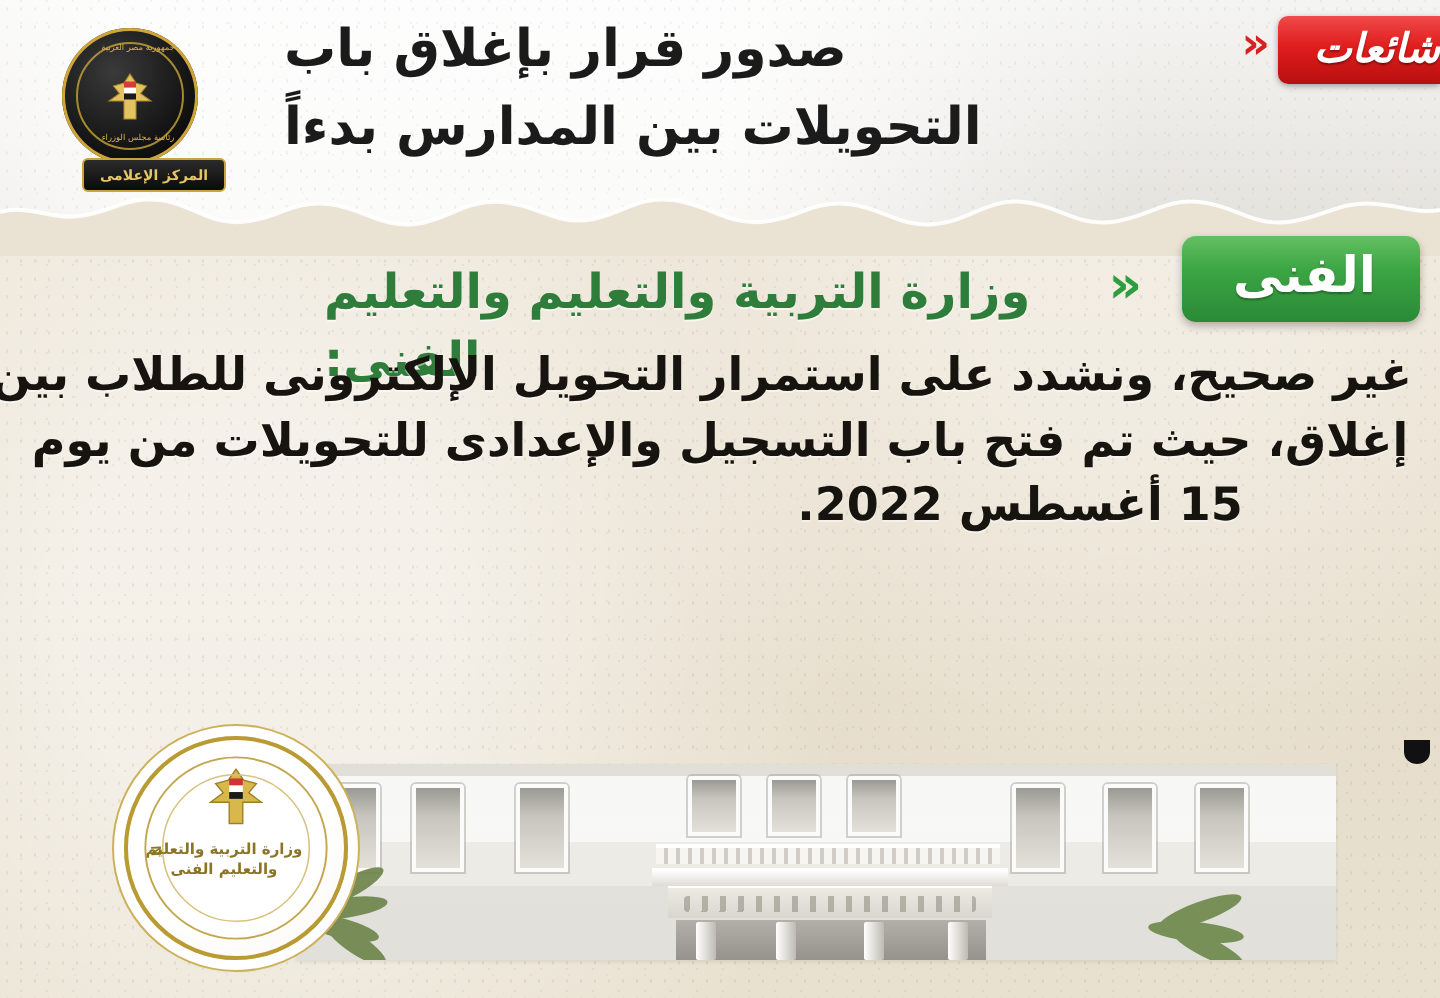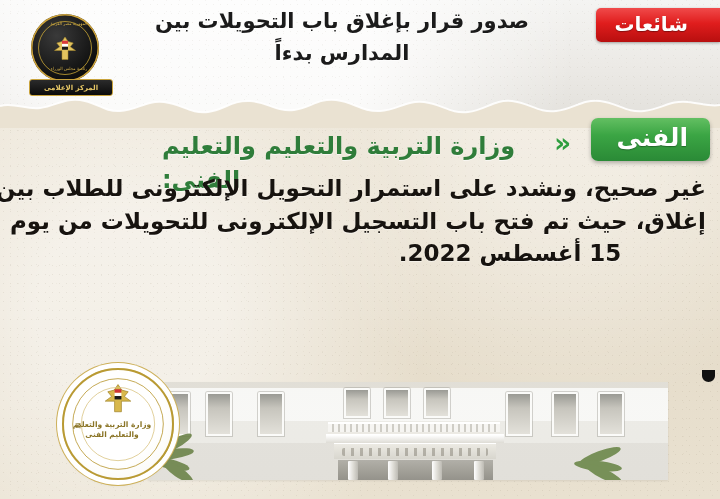--- a/index.html
+++ b/index.html
@@ -79,51 +79,52 @@
     width:30px; height:30px;
   }
   .seal .arc-top, .seal .arc-bot {
     position:absolute; left:0; width:76px; text-align:center;
     font-size:4.2px; color:#d9b44a; letter-spacing:.2px;
     font-family:"DejaVu Sans", sans-serif;
   }
   .seal .arc-top { top:7px; }
   .seal .arc-bot { top:52px; }
   .seal .banner {
-    position:absolute; left:2px; bottom:0; width:84px; height:17px;
+    position:absolute; left:14px; bottom:0; width:72px; height:17px;
     background:linear-gradient(180deg,#2b2b2b,#0b0b0b);
     border:1px solid #c9a33c; border-radius:3px;
     display:flex; align-items:center; justify-content:center;
     color:#e6c766; font-size:7px; font-weight:bold; white-space:nowrap;
   }
 
   .rumor-text {
     position:absolute; right:178px; top:6px; width:400px;
-    text-align:center; direction:rtl;
-    font-size:21px; line-height:1.5; font-weight:bold;
+    text-align:left; direction:rtl;
+    font-size:26px; line-height:1.5; font-weight:bold;
     color:#1b1b1b;
     text-shadow:0 1px 0 rgba(255,255,255,.55);
   }
 
   .chev {
     display:inline-block; vertical-align:-2px;
     letter-spacing:-3px; font-weight:bold;
   }
   .chev-red { color:#d92121; font-size:22px; }
   .chev-green { color:#2e9e3e; font-size:26px; }
 
   .badge-rumor {
     position:absolute; right:0; top:8px;
-    padding:4px 32px 5px 18px;
+    padding:4px 0 5px 18px;
     background:linear-gradient(180deg,#f04a4a 0%,#e01d1d 45%,#b80f0f 100%);
     border-radius:5px 0 0 5px;
     color:#fff; font-size:20px; font-weight:bold; line-height:1.25;
     letter-spacing:.5px;
     box-shadow:0 1px 3px rgba(0,0,0,.35);
     text-shadow:0 1px 1px rgba(0,0,0,.35);
+    font-style:italic;
   }
   .chev-rumor { position:absolute; right:88px; top:10px; }
 
   
   .badge-fact {
     position:absolute; right:10px; top:118px;
     padding:4px 22px 6px 26px;
     background:linear-gradient(180deg,#63bf62 0%,#3ba544 40%,#2a8a36 100%);
     border-radius:7px;
     color:#fff; font-size:25px; font-weight:bold; line-height:1.3;
@@ -283,21 +284,21 @@
     <div class="badge-rumor">شائعات</div>
   </div>
 
   <div class="badge-fact">الفنى</div>
   <span class="chev chev-green chev-fact">«</span>
 
   <div class="fact-heading">وزارة التربية والتعليم والتعليم الفنى:</div>
 
   <div class="fact-body">
     <span class="ln">غير صحيح، ونشدد على استمرار التحويل الإلكترونى للطلاب بين</span>
-    <span class="ln">إغلاق، حيث تم فتح باب التسجيل الإلكترونى للتحويلات من يوم</span>
+    <span class="ln">إغلاق، حيث تم فتح باب التسجيل والإعدادى للتحويلات من يوم</span>
     <span class="ln last">15 أغسطس 2022.</span>
   </div>
 
   <div class="photo">
     <div class="facade"></div>
 
     <div class="win" style="left:16px;"></div>
     <div class="win" style="left:58px;"></div>
     <div class="win" style="left:110px;"></div>
     <div class="win" style="left:196px;top:6px;height:30px;"></div>

